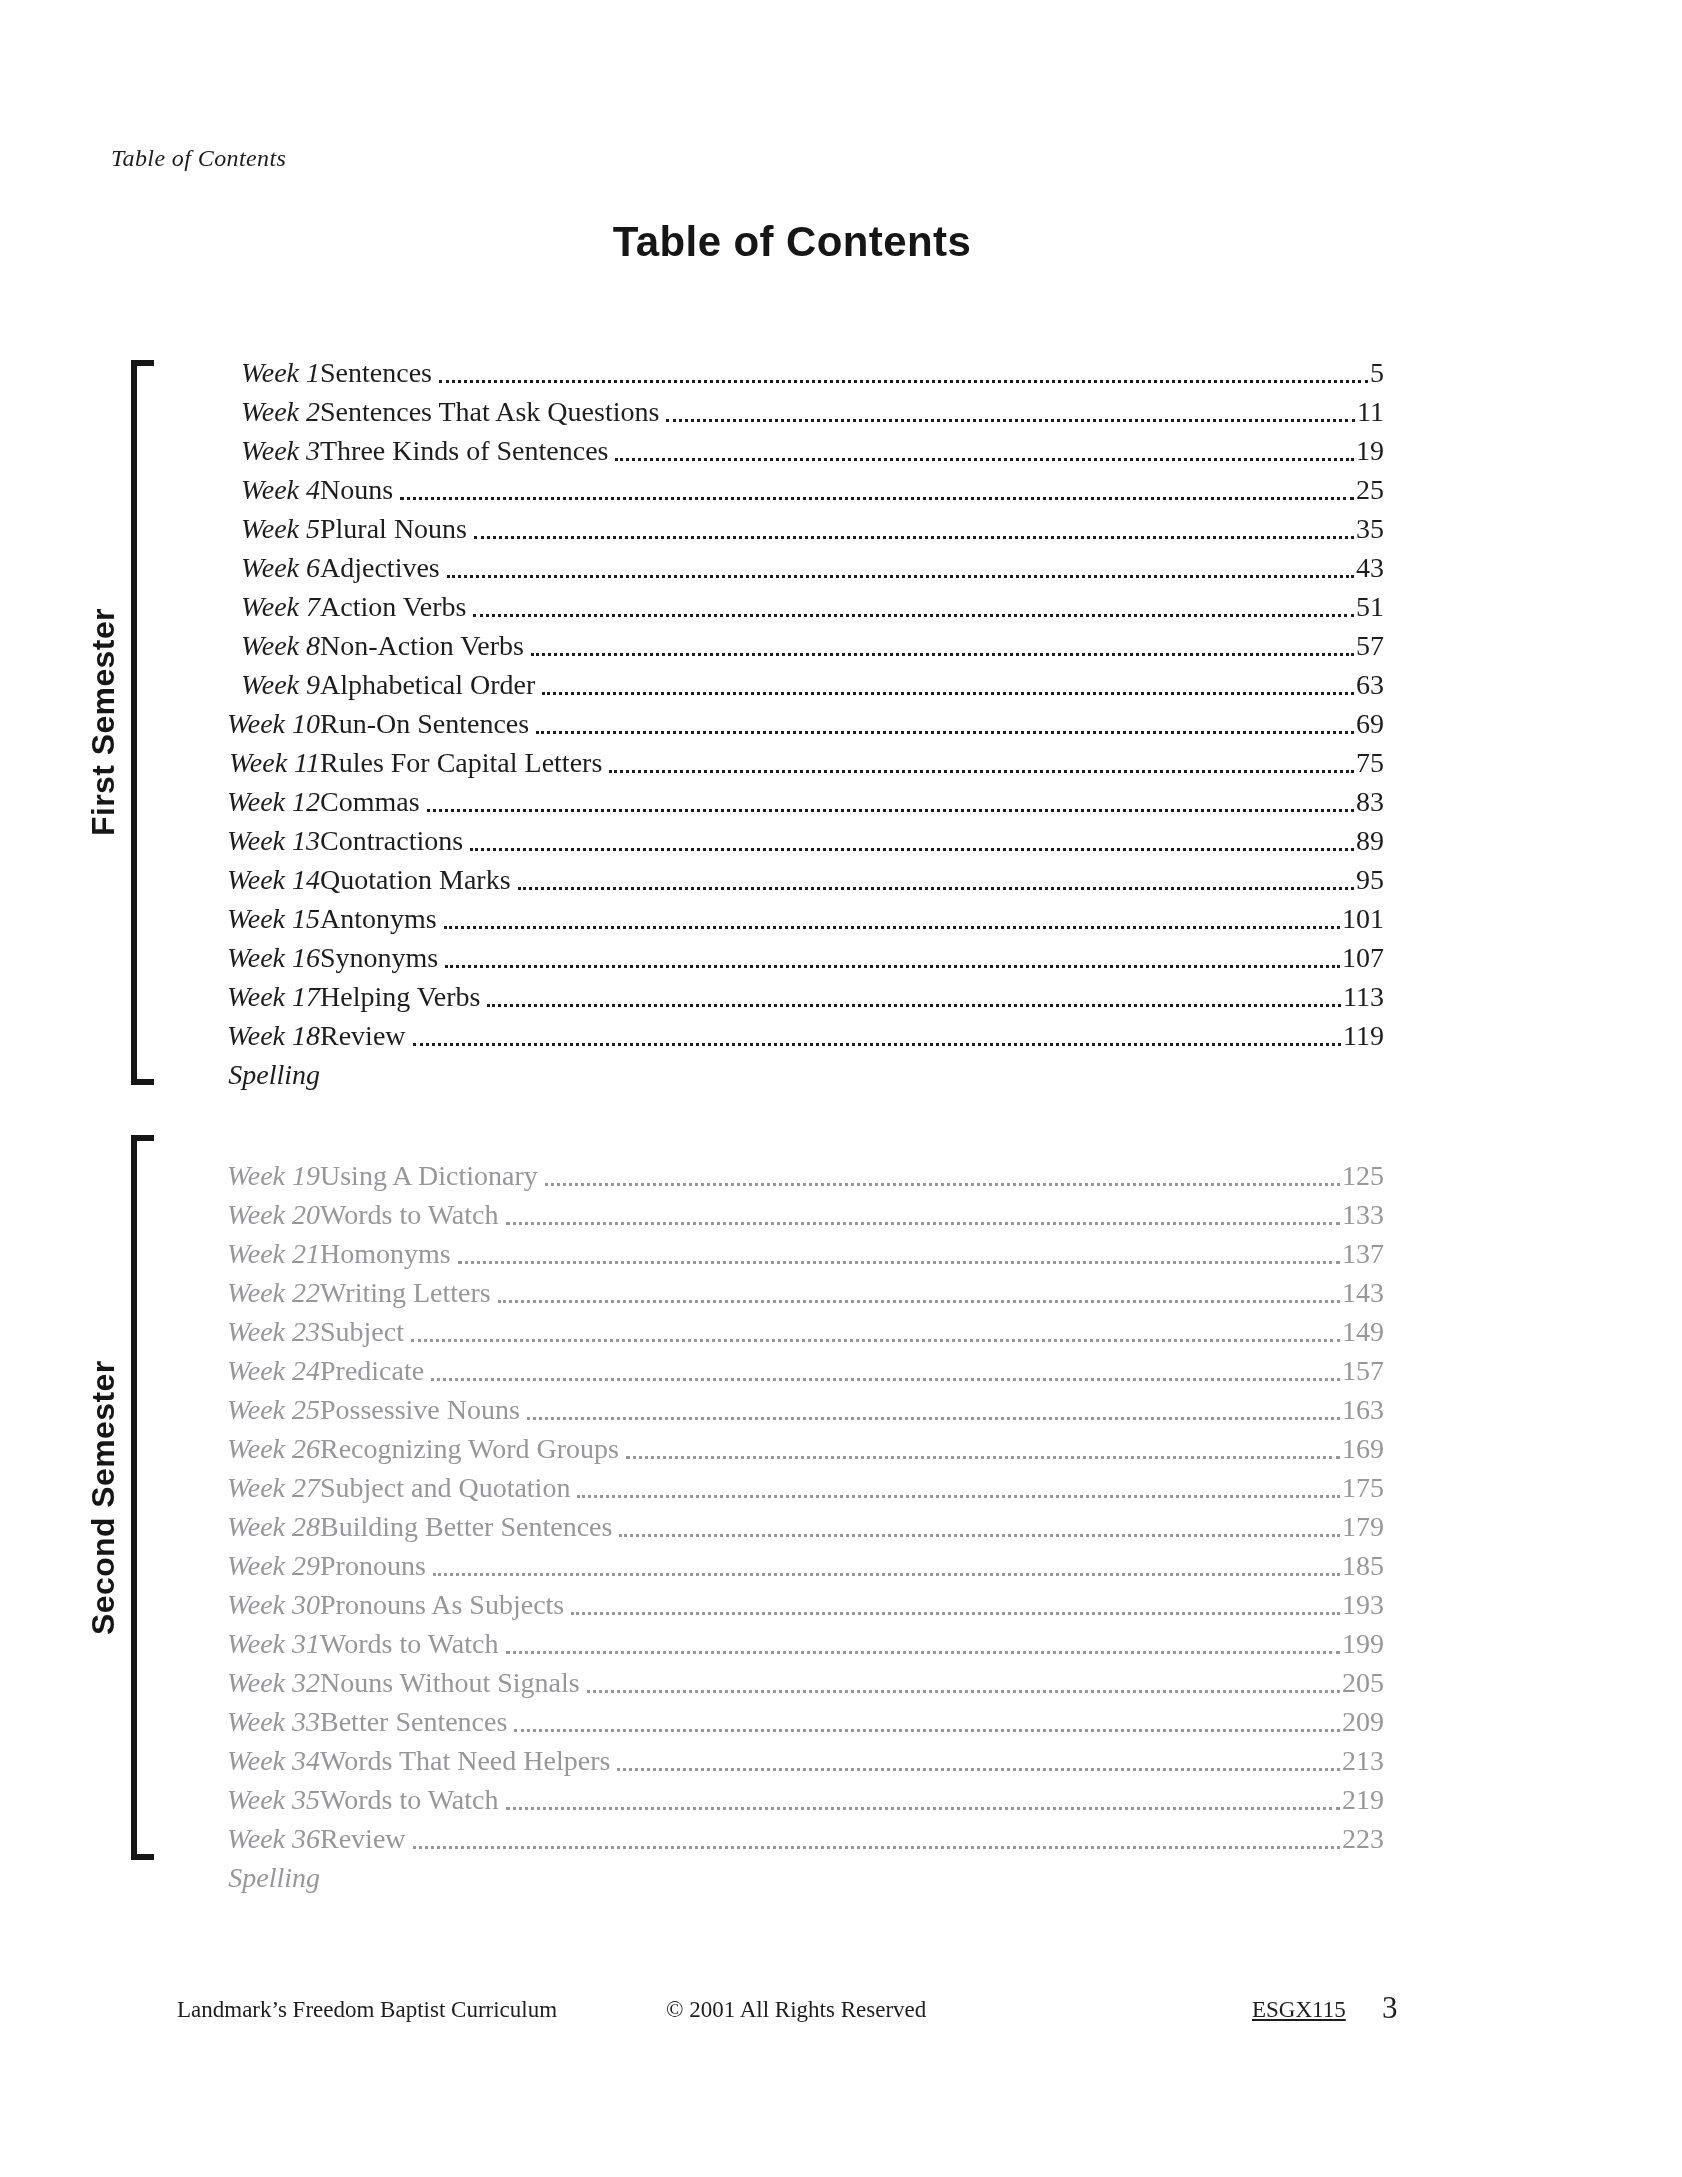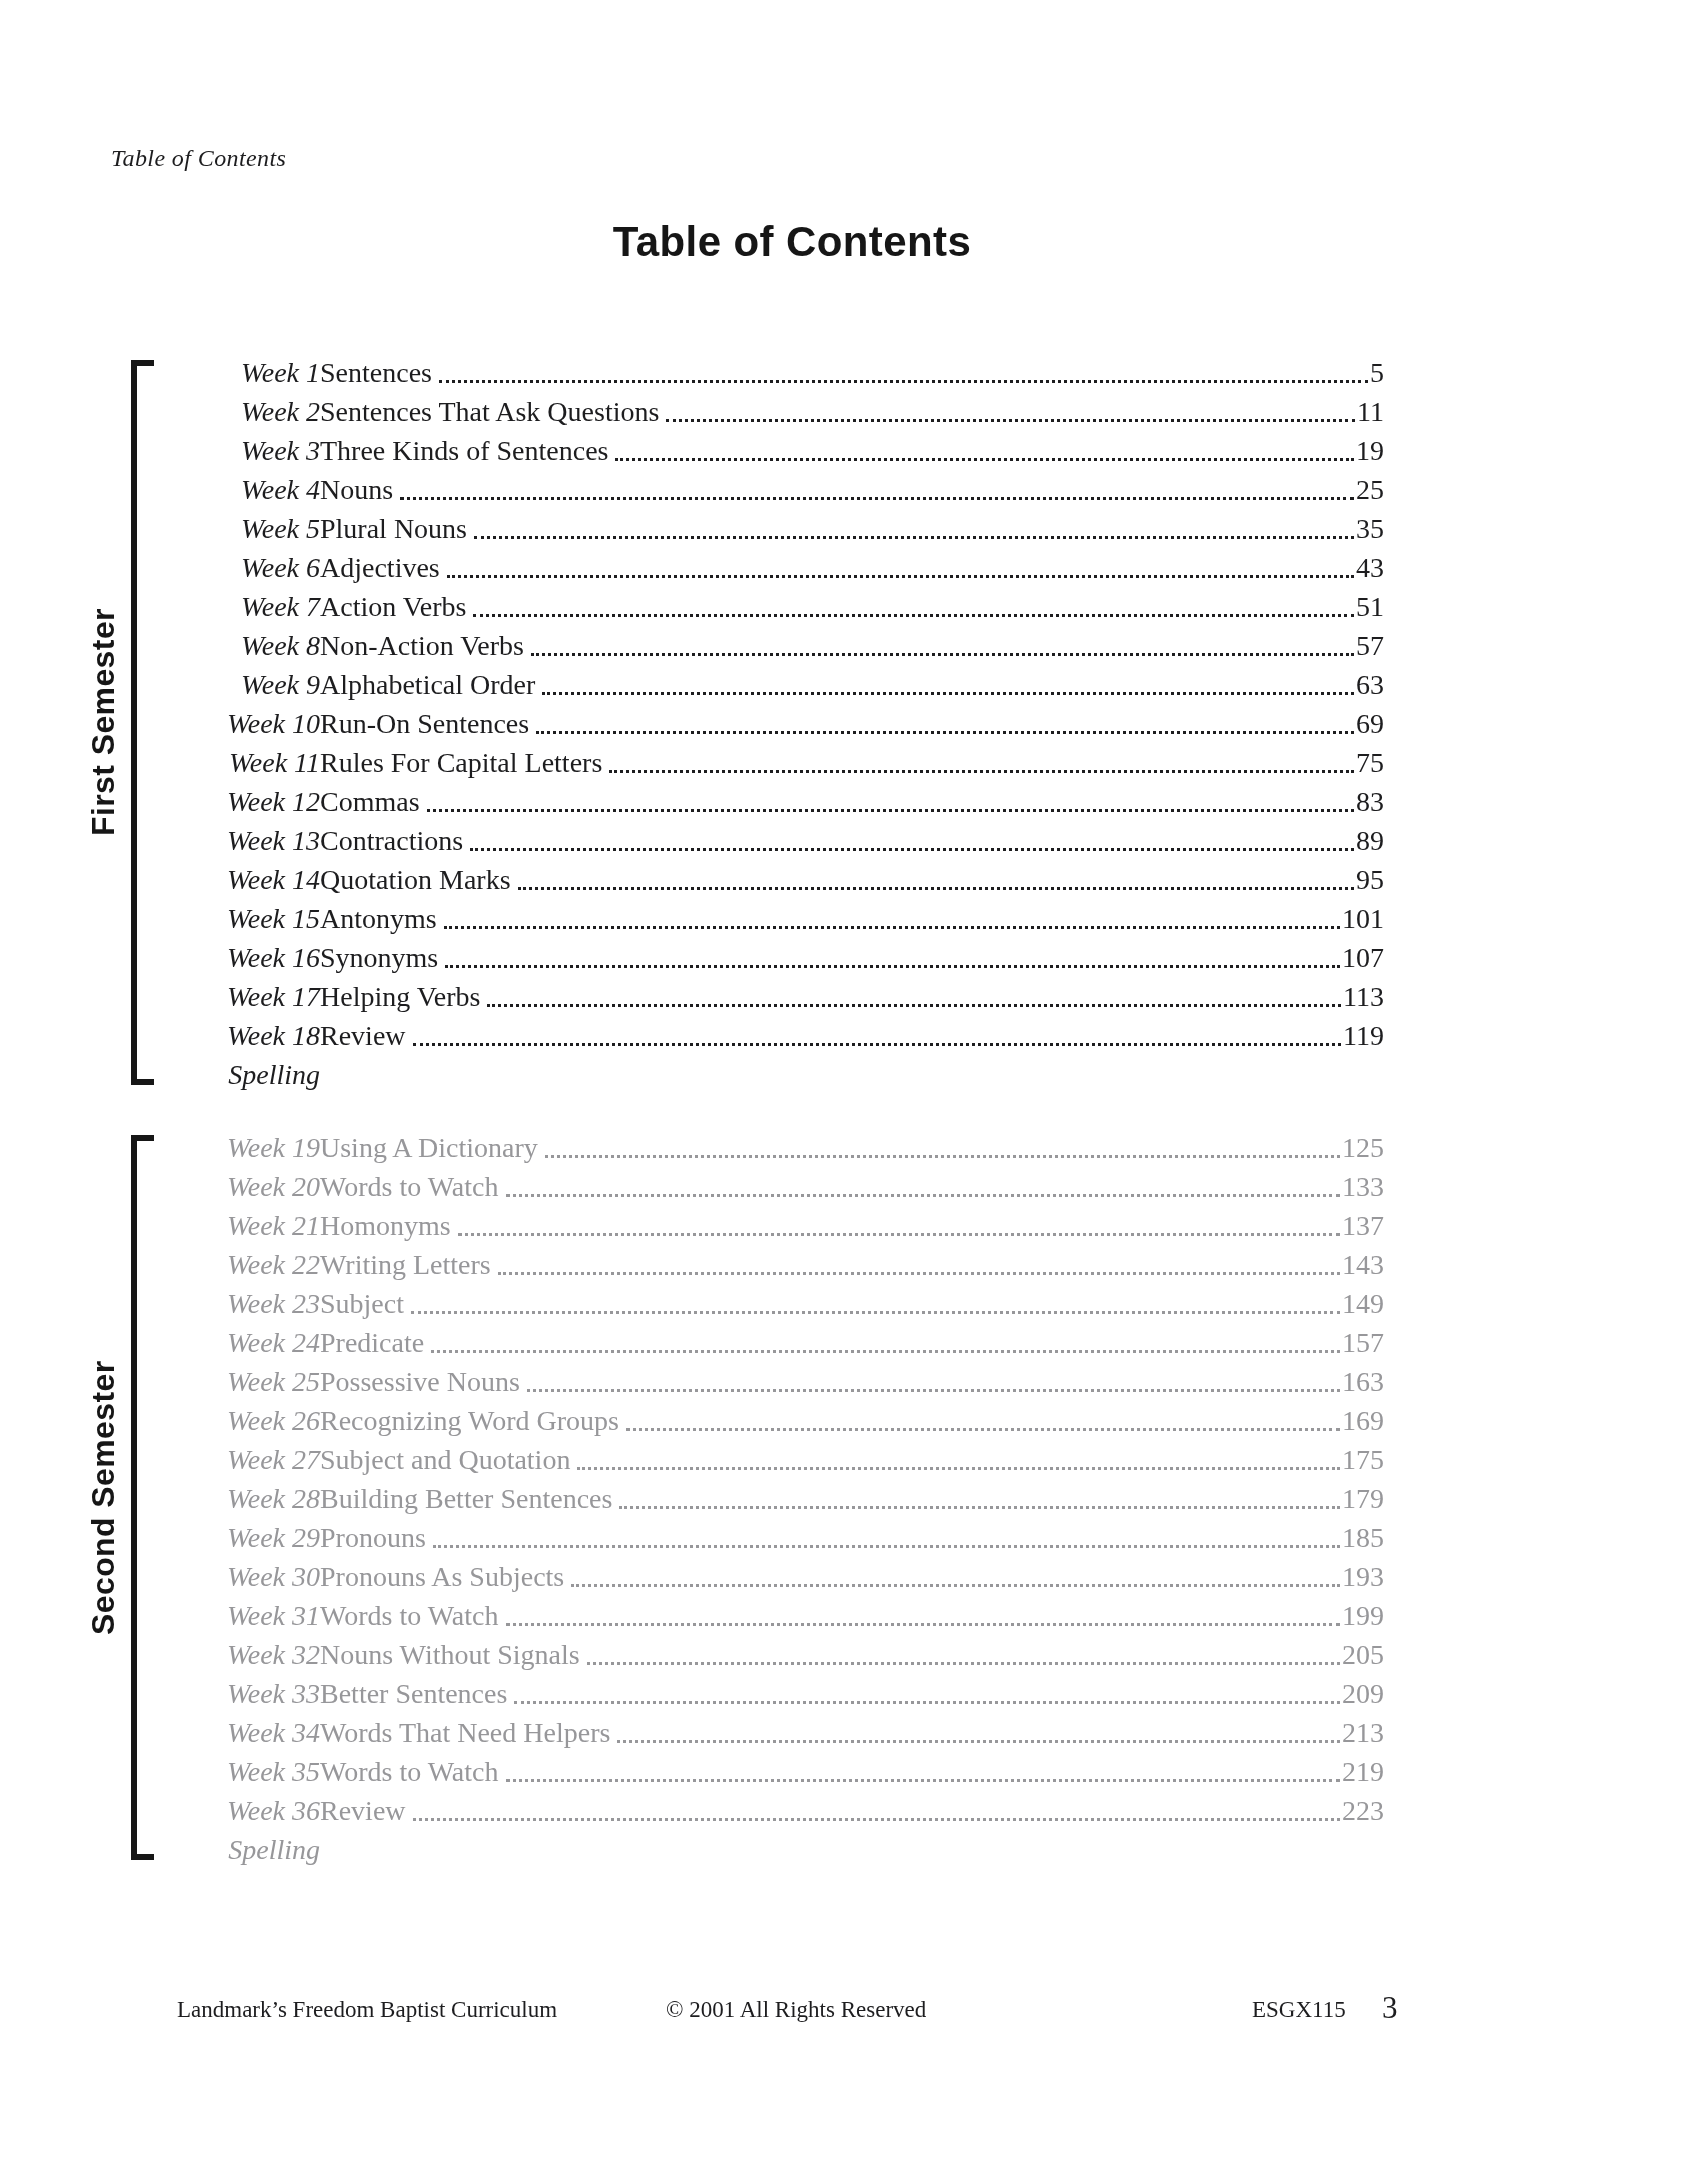--- a/index.html
+++ b/index.html
@@ -65,21 +65,21 @@
     border-bottom:3.5px dotted currentColor;
     margin:0 1.7px 8.6px 7px;
   }
   .pagenum { flex:none; text-align:right; }
   .footer {
     position:absolute; left:0; top:1997px; width:1683px;
     font-size:23px; color:#1d1d1f;
   }
   .f-publisher { position:absolute; left:177px; top:0; }
   .f-copyright { position:absolute; left:666px; top:0; }
-  .f-code      { position:absolute; left:1252px; top:0; }
+  .f-code      { position:absolute; left:1252px; top:0;text-decoration:underline; }
   .f-pagenum   { position:absolute; left:1382px; top:-7px; font-size:31px; }
 </style>
 </head>
 <body>
 
 <div class="page">
 
   <div class="running-header">Table of Contents</div>
 
   <div class="main-title">Table of Contents</div>
@@ -216,21 +216,21 @@
 
   <div class="row">
     <span class="week">Spelling</span>
   </div>
 </div>
   </section>
 
   <section class="semester sem-2">
     <div class="v-label">Second Semester</div>
     <div class="bracket"></div>
-    <div class="rows" style="color: rgb(151, 151, 154);">
+    <div class="rows" style="color: rgb(151, 151, 154); margin-top: 28px;">
   <div class="row">
     <span class="week">Week 19</span>
     <span class="title">Using A Dictionary</span>
     <span class="leader"></span>
     <span class="pagenum">125</span>
   </div>
 
   <div class="row">
     <span class="week">Week 20</span>
     <span class="title">Words to Watch</span>

